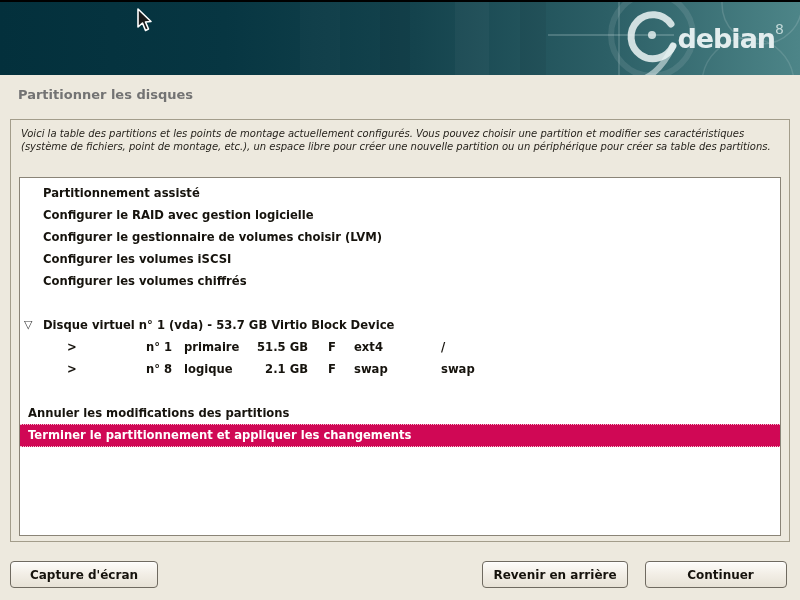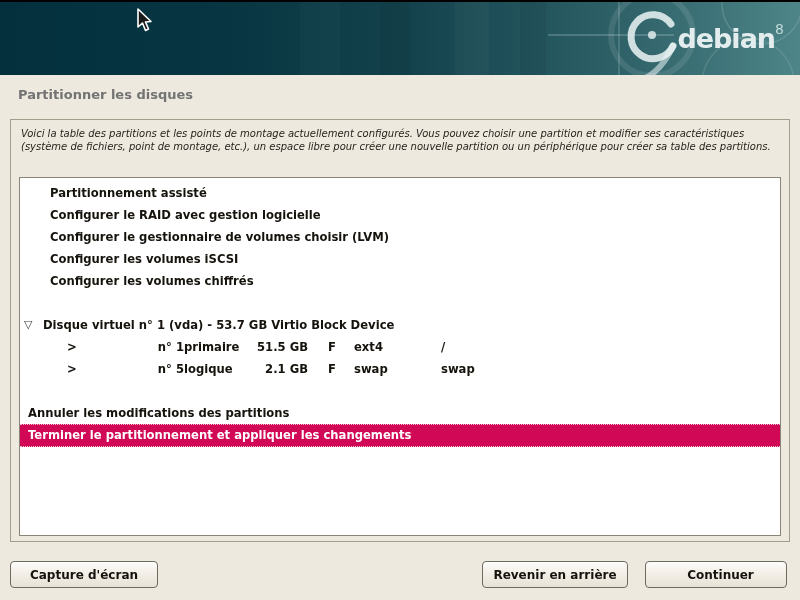--- a/index.html
+++ b/index.html
@@ -41,29 +41,29 @@
     font-style:italic; font-size:10px; line-height:1.3; color:#211e18;
     padding:7px 10px 0 10px;
   }
 
   .listbox {
     position:absolute; left:8px; right:8px; top:57px; bottom:5px;
     background:#fff; border:1px solid #8a8477;
     padding-top:4px; overflow:hidden;
   }
   .row { height:22px; line-height:22px; font-size:11.6px; font-weight:bold; color:#16130d; white-space:nowrap; }
-  .row.menu { padding-left:30px; }
+  .row.menu { padding-left:23px; }
   .row.spacer { }
 
   .row.disk { position:relative; padding-left:23px; }
   .expander { position:absolute; left:4px; top:0; width:16px; font-weight:normal; font-size:11px; color:#3b3b3b; }
 
   .row.part { padding-left:47px; display:flex; }
   .part .c-marker { width:79px; }
-  .part .c-num    { width:38px;text-align:right; }
+  .part .c-num    { width:38px; }
   .part .c-type   { width:70px; }
   .part .c-size   { width:54px; text-align:right; }
   .part .c-gap    { width:20px; }
   .part .c-flag   { width:26px; }
   .part .c-fs     { width:87px; }
   .part .c-mount  { flex:1; }
 
   .row.action { padding-left:8px; }
   .row.selected {
     background:#d00855; color:#fff;
@@ -143,21 +143,21 @@
       <span class="c-type">primaire</span>
       <span class="c-size">51.5 GB</span>
       <span class="c-gap"></span>
       <span class="c-flag">F</span>
       <span class="c-fs">ext4</span>
       <span class="c-mount">/</span>
     </div>
 
     <div class="row part">
       <span class="c-marker">&gt;</span>
-      <span class="c-num">n° 5</span>
+      <span class="c-num">n° 8</span>
       <span class="c-type">logique</span>
       <span class="c-size">2.1 GB</span>
       <span class="c-gap"></span>
       <span class="c-flag">F</span>
       <span class="c-fs">swap</span>
       <span class="c-mount">swap</span>
     </div>
 
     <div class="row spacer"></div>
 

